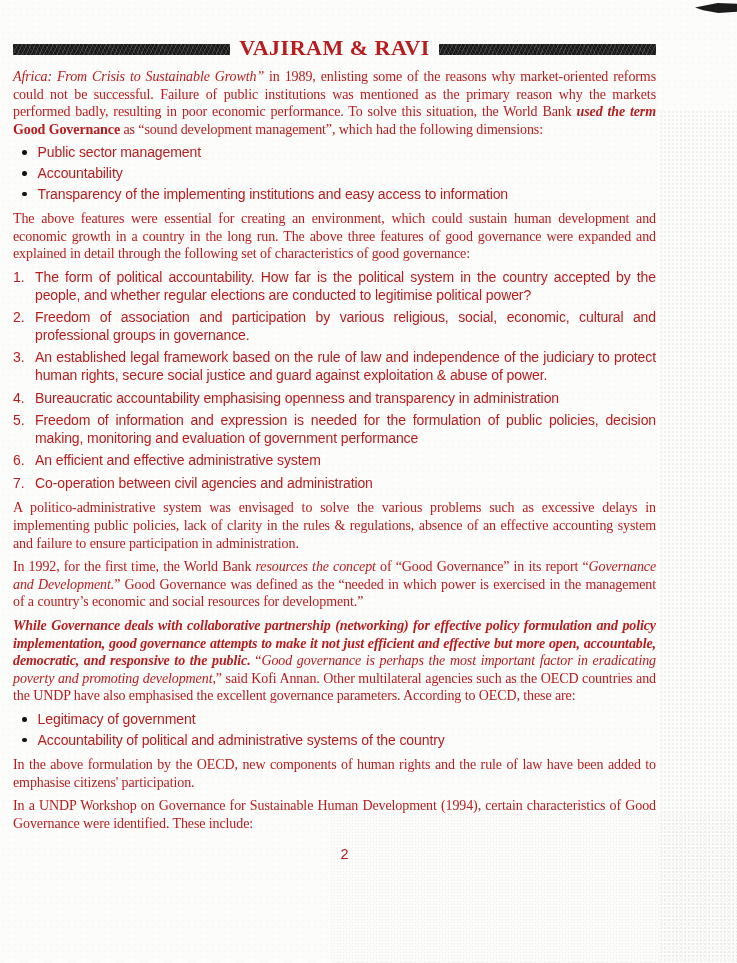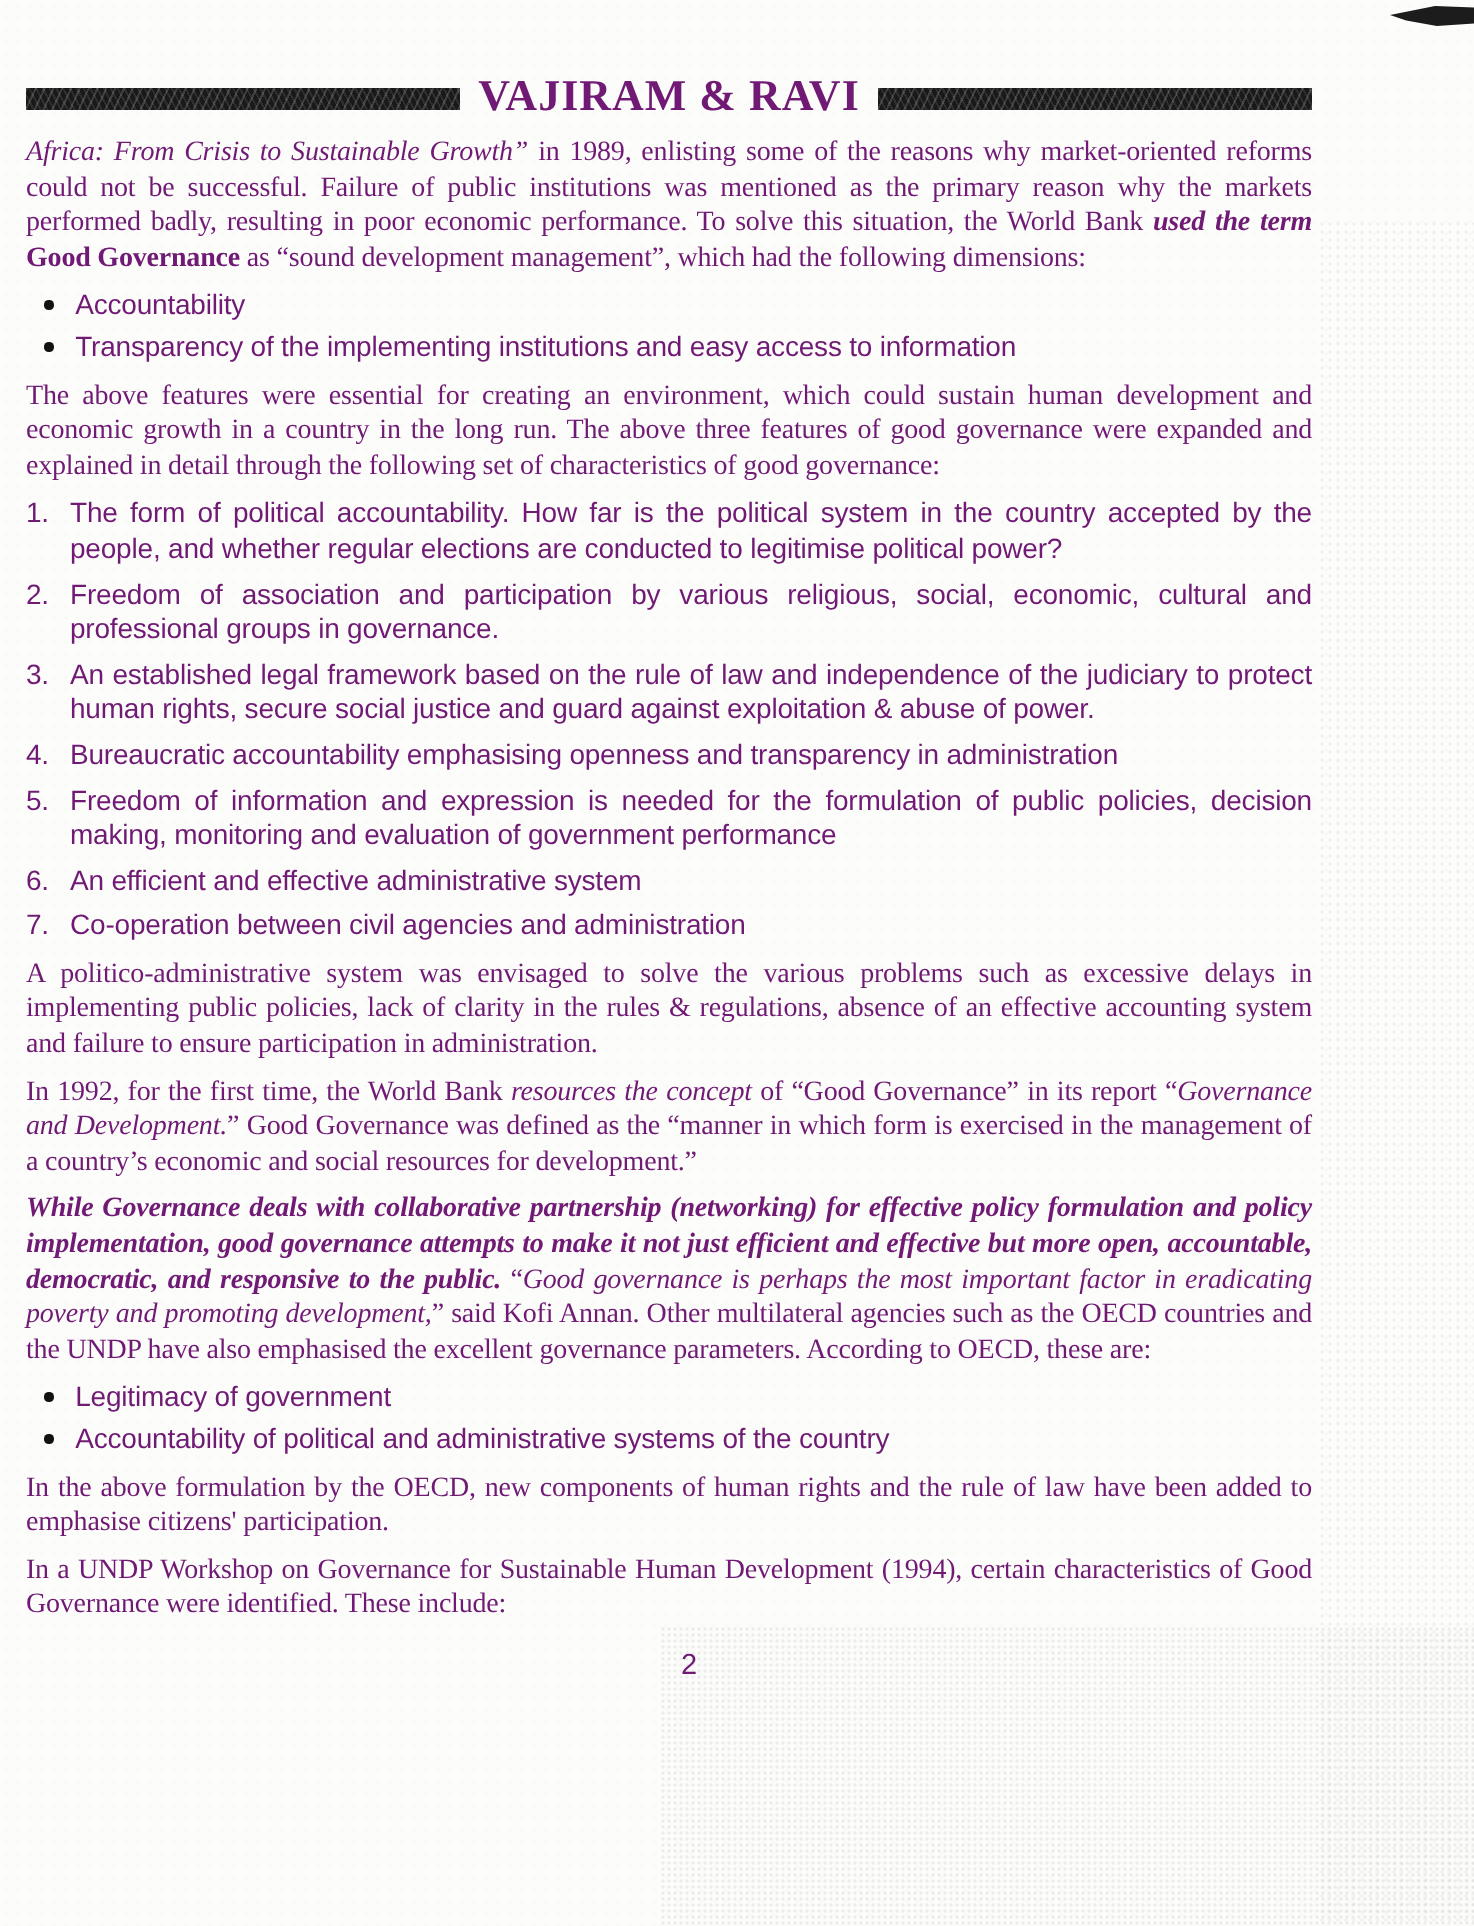--- a/index.html
+++ b/index.html
@@ -6,21 +6,21 @@
   body { background: #9a9a9a; }
 
   .page {
     position: relative;
     width: 737px;
     height: 963px;
     margin: 0 auto;
     background: #fcfcfa;
     overflow: hidden;
     font-family: "Liberation Sans", sans-serif;
-    color: #701a75;
+    color: #b91c1c;
     box-sizing: border-box;
   }
 
   
   .noise {
     position: absolute;
     pointer-events: none;
     background-image: radial-gradient(rgba(40,40,40,.55) 0.7px, transparent 0.9px);
     background-size: 4px 4px;
   }
@@ -130,20 +130,24 @@
     <span class="bar"></span>
   </header>
 
   <main class="doc-body">
 
     <p><span class="i">Africa: From Crisis to Sustainable Growth”</span><span> in 1989, enlisting some of the reasons why market-oriented reforms could not be successful. Failure of public institutions was mentioned as the primary reason why the markets performed badly, resulting in poor economic performance. To solve this situation, the World Bank </span><span class="bi">used the term</span><span class="b"> Good Governance</span><span> as “sound development management”, which had the following dimensions:</span></p>
 
     <ul class="bullets">
       <li>
           <span class="blt"></span>
+          <span class="li-text">Public sector management</span>
+        </li>
+      <li>
+          <span class="blt"></span>
           <span class="li-text">Accountability</span>
         </li>
       <li>
           <span class="blt"></span>
           <span class="li-text">Transparency of the implementing institutions and easy access to information</span>
         </li>
     </ul>
 
     <p>The above features were essential for creating an environment, which could sustain human development and economic growth in a country in the long run. The above three features of good governance were expanded and explained in detail through the following set of characteristics of good governance:</p>
 
@@ -173,21 +177,21 @@
           <span class="li-text">An efficient and effective administrative system</span>
         </li>
       <li>
           <span class="num">7.</span>
           <span class="li-text">Co-operation between civil agencies and administration</span>
         </li>
     </ol>
 
     <p>A politico-administrative system was envisaged to solve the various problems such as excessive delays in implementing public policies, lack of clarity in the rules &amp; regulations, absence of an effective accounting system and failure to ensure participation in administration.</p>
 
-    <p><span>In 1992, for the first time, the World Bank </span><span class="i">resources the concept</span><span> of “Good Governance” in its report “</span><span class="i">Governance and Development.</span><span>” Good Governance was defined as the “manner in which form is exercised in the management of a country’s economic and social resources for development.”</span></p>
+    <p><span>In 1992, for the first time, the World Bank </span><span class="i">resources the concept</span><span> of “Good Governance” in its report “</span><span class="i">Governance and Development.</span><span>” Good Governance was defined as the “needed in which power is exercised in the management of a country’s economic and social resources for development.”</span></p>
 
     <p><span class="bi">While Governance deals with collaborative partnership (networking) for effective policy formulation and policy implementation, good governance attempts to make it not just efficient and effective but more open, accountable, democratic, and responsive to the public.</span><span> “</span><span class="i">Good governance is perhaps the most important factor in eradicating poverty and promoting development,</span><span>” said Kofi Annan. Other multilateral agencies such as the OECD countries and the UNDP have also emphasised the excellent governance parameters. According to OECD, these are:</span></p>
 
     <ul class="bullets">
       <li>
           <span class="blt"></span>
           <span class="li-text">Legitimacy of government</span>
         </li>
       <li>
           <span class="blt"></span>

